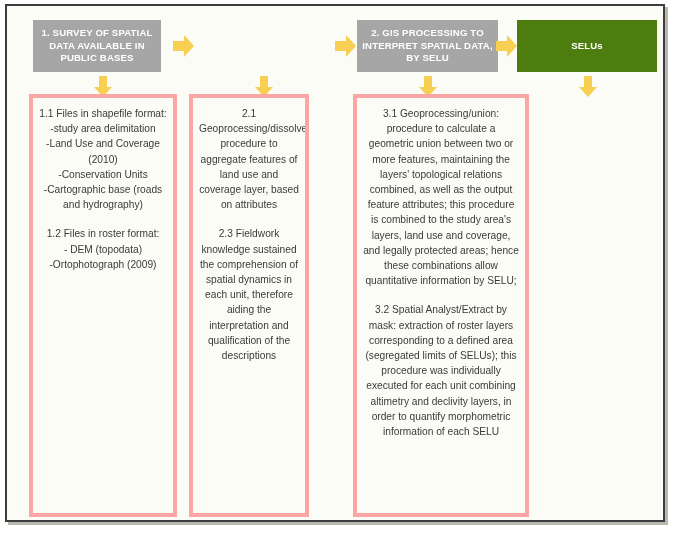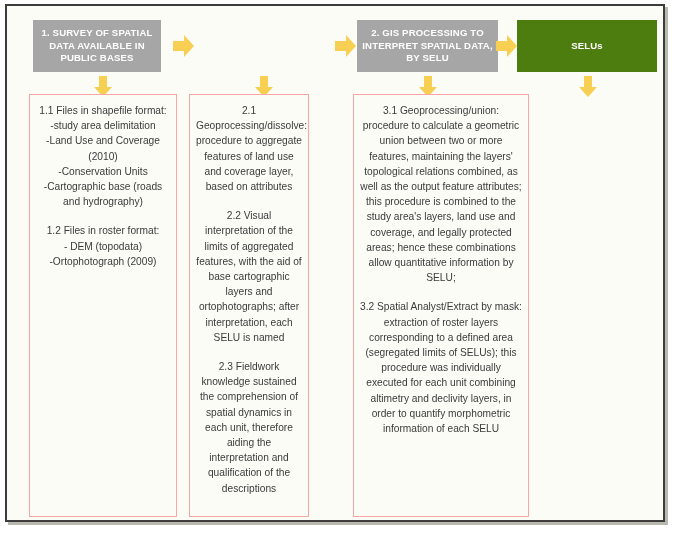--- a/index.html
+++ b/index.html
@@ -88,21 +88,21 @@
   #arrow-down-2 { left: 247px; }
   #arrow-down-3 { left: 411px; }
   #arrow-down-4 { left: 571px; }
 
   
   .body-panel {
     position: absolute;
     top: 88px;
     height: 423px;
     background: #fcfcf7;
-    border: 1px solid #fca5a5;
+    border: 4px solid #fca5a5;
     box-sizing: border-box;
     padding: 8px 6px 6px 6px;
     color: #3a3a3a;
     font-size: 10.2px;
     line-height: 15.2px;
     text-align: center;
     overflow: hidden;
   }
   #body-panel-1 { left: 22px;  width: 148px; }
   #body-panel-2 { left: 182px; width: 120px; }
@@ -179,21 +179,20 @@
 -Land Use and Coverage (2010)
 -Conservation Units
 -Cartographic base (roads and hydrography)</p>
     <p class="para">1.2 Files in roster format:
 - DEM (topodata)
 -Ortophotograph (2009)</p>
   </div>
 
   <div class="body-panel" id="body-panel-2">
     <p class="para">2.1 Geoprocessing/dissolve: procedure to aggregate features of land use and coverage layer, based on attributes</p>
-    <p class="para">2.2 Visual interpretation of the limits of aggregated features, with the aid of base cartographic layers and ortophotographs; after interpretation, each SELU is named</p>
     <p class="para">2.3 Fieldwork knowledge sustained the comprehension of spatial dynamics in each unit, therefore aiding the interpretation and qualification of the descriptions</p>
   </div>
 
   <div class="body-panel" id="body-panel-3">
     <p class="para">3.1 Geoprocessing/union: procedure to calculate a geometric union between two or more features, maintaining the layers' topological relations combined, as well as the output feature attributes; this procedure is combined to the study area's layers, land use and coverage, and legally protected areas; hence these combinations allow quantitative information by SELU;</p>
     <p class="para">3.2 Spatial Analyst/Extract by mask: extraction of roster layers corresponding to a defined area (segregated limits of SELUs); this procedure was individually executed for each unit combining altimetry and declivity layers, in order to quantify morphometric information of each SELU</p>
   </div>
 
 
 </div>

